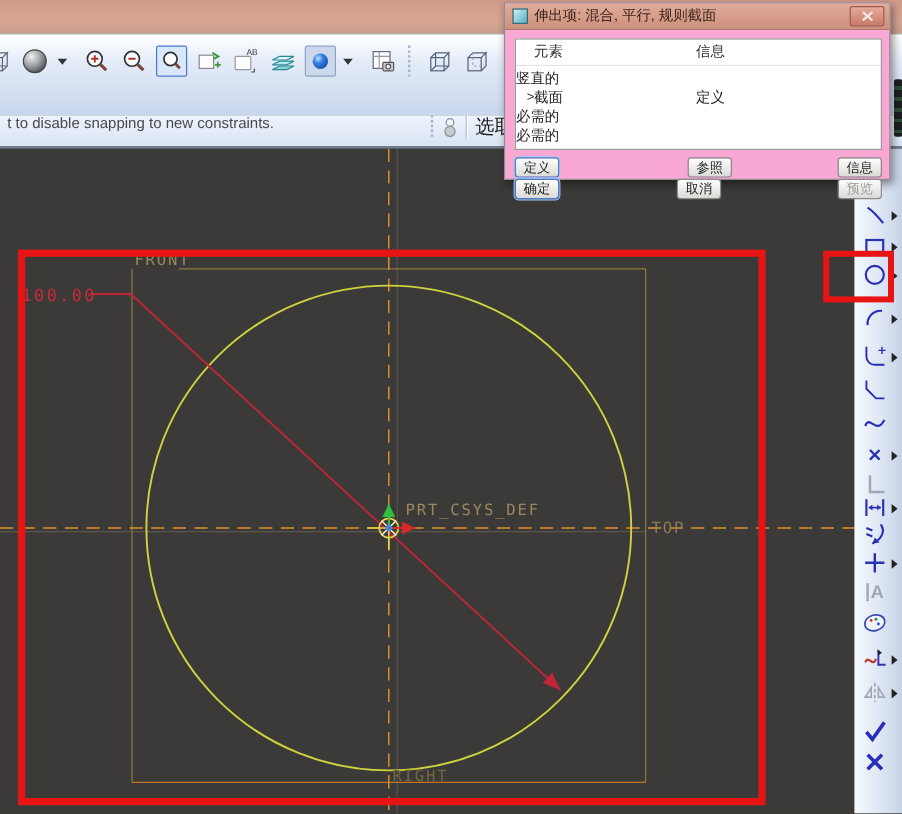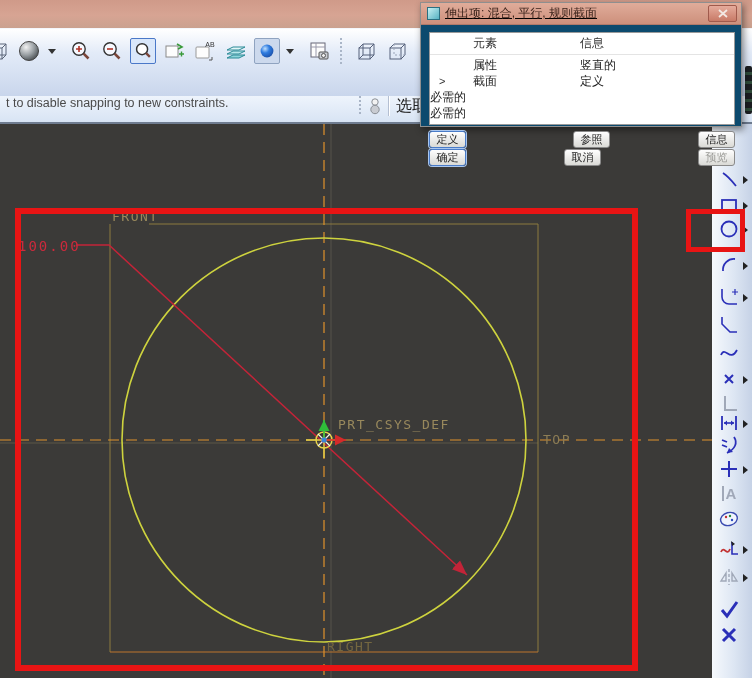--- a/index.html
+++ b/index.html
@@ -50,36 +50,36 @@
   .annot-main{position:absolute;left:15px;top:208px;width:623px;height:463px;
     border:6px solid #e81414;box-sizing:border-box;}
   .annot-tool{position:absolute;left:686px;top:209px;width:59px;height:43px;
     border:5px solid #e81414;box-sizing:border-box;}
 
   
   .dark-elem{position:absolute;left:745px;top:66px;width:7px;height:48px;border-radius:2px;
     background:repeating-linear-gradient(180deg,#1b1e21 0 6px,#2e4a38 6px 9px);}
 
   
-  .dialog{position:absolute;left:420px;top:2px;width:322px;height:125px;
-    background:#0c4a6e;border:1px solid #8f8f8f;box-sizing:border-box;
-    box-shadow:2px 3px 7px rgba(0,0,0,.45);text-decoration:underline;}
+  .dialog{position:absolute;left:420px;top:2px;width:322px;height:148px;
+    background:#f9a8d4;border:1px solid #8f8f8f;box-sizing:border-box;
+    box-shadow:2px 3px 7px rgba(0,0,0,.45);}
   .dlg-title{height:21px;display:flex;align-items:center;padding:0 4px;
     background:linear-gradient(180deg,#e0ac9a,#cd907c);border-bottom:1px solid #b07a6a;}
   .dlg-ico{width:11px;height:11px;margin:0 5px 0 2px;flex:0 0 auto;
     background:linear-gradient(135deg,#c8f0f2,#57b2c2);border:1px solid #2c6f80;}
   .dlg-title-text{flex:1;font-size:12px;color:#3c241c;white-space:nowrap;overflow:hidden;}
   .dlg-close{width:27px;height:15px;border-radius:2px;flex:0 0 auto;
     background:linear-gradient(180deg,#e5ab9b,#c87a67);border:1px solid #a05a4c;
     display:flex;align-items:center;justify-content:center;}
   .dlg-list{position:absolute;left:8px;top:29px;width:306px;height:93px;
     background:#fff;border:1px solid #9a9a9a;box-sizing:border-box;}
   .lrow{display:flex;height:16px;font-size:12px;color:#1d1d1d;position:relative;align-items:center;}
   .lrow.header{height:21px;color:#333;border-bottom:1px solid #e4e4e4;margin-bottom:2px;}
-  .lcol-el{padding-left:43px;width:150px;box-sizing:border-box;}
+  .lcol-el{padding-left:15px;width:150px;box-sizing:border-box;}
   .row-marker{position:absolute;left:9px;font-size:11px;color:#333;}
   .btn{position:absolute;width:37px;height:17px;font-size:11px;color:#1d1d1d;
     display:flex;align-items:center;justify-content:center;border-radius:3px;
     background:linear-gradient(180deg,#fefefe,#dadad6);border:1px solid #8a8a8a;box-sizing:border-box;}
   .btn.primary{border:1px solid #4a7cc8;box-shadow:0 0 0 1px #a9c6ee;}
   .btn.disabled{color:#9a9a96;}
 </style>
 </head>
 <body>
 
@@ -423,21 +423,20 @@
       </svg>
     </div>
   </div>
 
   <div class="dlg-list">
     <div class="lrow header">
       <div class="lcol-el">元素</div>
       <div>信息</div>
     </div>
     <div class="lrow">
-      <div class="lcol-el">属性</div>
       <div>竖直的</div>
     </div>
     <div class="lrow">
       <span class="row-marker">&gt;</span>
       <div class="lcol-el">截面</div>
       <div>定义</div>
     </div>
     <div class="lrow">
       <div>必需的</div>
     </div>

